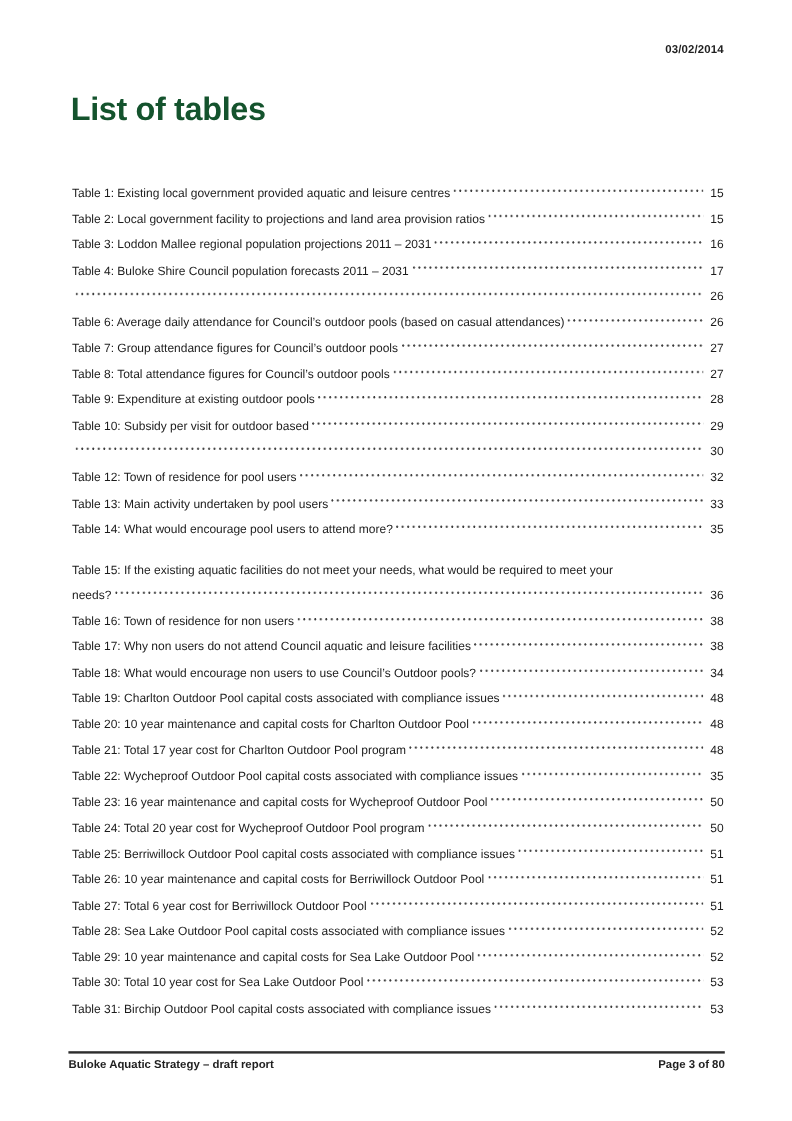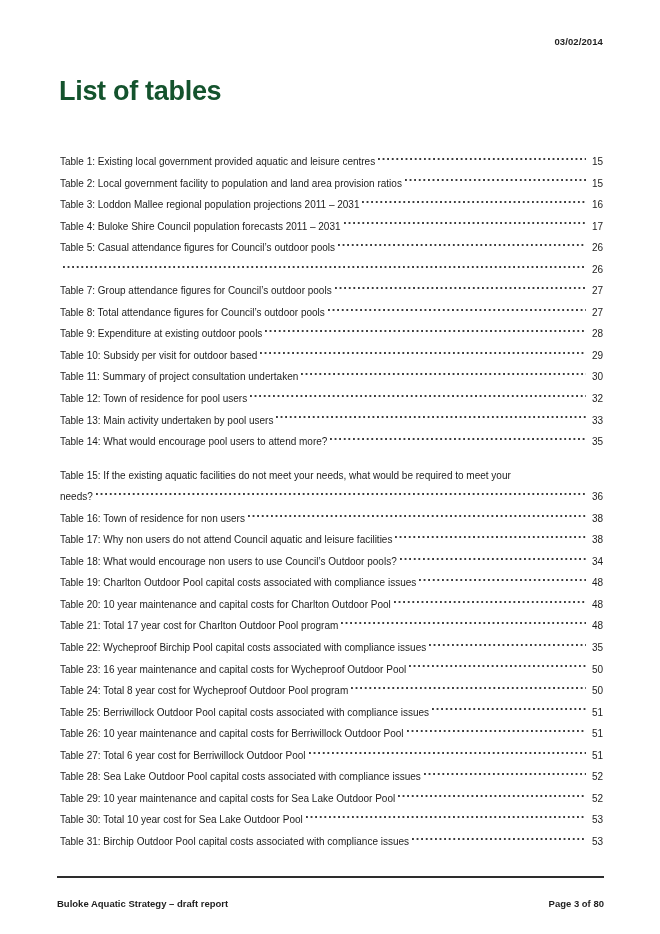--- a/index.html
+++ b/index.html
@@ -68,21 +68,21 @@
     flex: 0 0 auto;
     min-width: 14px;
     text-align: right;
   }
   .footer {
     position: absolute;
     left: 57px;
     right: 56px;
     top: 876px;
     border-top: 2px solid #2d2d2d;
-    padding-top: 20px;
+    padding-top: 4px;
     display: flex;
     justify-content: space-between;
     font-size: 9.5px;
     font-weight: bold;
     color: #1f1f1f;
   }
 </style>
 </head>
 <body>
 
@@ -92,40 +92,40 @@
 
   <h1 class="title">List of tables</h1>
 
   <div class="toc" id="toc">
       <div class="toc-row">
         <span class="toc-label">Table 1: Existing local government provided aquatic and leisure centres</span>
         <span class="leader"></span>
         <span class="toc-page">15</span>
       </div>
       <div class="toc-row">
-        <span class="toc-label">Table 2: Local government facility to population and land area provision ratios</span>
+        <span class="toc-label">Table 2: Local government facility to projections and land area provision ratios</span>
         <span class="leader"></span>
         <span class="toc-page">15</span>
       </div>
       <div class="toc-row">
         <span class="toc-label">Table 3: Loddon Mallee regional population projections 2011 – 2031</span>
         <span class="leader"></span>
         <span class="toc-page">16</span>
       </div>
       <div class="toc-row">
         <span class="toc-label">Table 4: Buloke Shire Council population forecasts 2011 – 2031</span>
         <span class="leader"></span>
         <span class="toc-page">17</span>
       </div>
       <div class="toc-row">
-        <span class="toc-label">Table 5: Casual attendance figures for Council’s outdoor pools</span>
         <span class="leader"></span>
         <span class="toc-page">26</span>
       </div>
       <div class="toc-row">
+        <span class="toc-label">Table 6: Average daily attendance for Council’s outdoor pools (based on casual attendances)</span>
         <span class="leader"></span>
         <span class="toc-page">26</span>
       </div>
       <div class="toc-row">
         <span class="toc-label">Table 7: Group attendance figures for Council’s outdoor pools</span>
         <span class="leader"></span>
         <span class="toc-page">27</span>
       </div>
       <div class="toc-row">
         <span class="toc-label">Table 8: Total attendance figures for Council’s outdoor pools</span>
@@ -136,21 +136,20 @@
         <span class="toc-label">Table 9: Expenditure at existing outdoor pools</span>
         <span class="leader"></span>
         <span class="toc-page">28</span>
       </div>
       <div class="toc-row">
         <span class="toc-label">Table 10: Subsidy per visit for outdoor based</span>
         <span class="leader"></span>
         <span class="toc-page">29</span>
       </div>
       <div class="toc-row">
-        <span class="toc-label">Table 11: Summary of project consultation undertaken</span>
         <span class="leader"></span>
         <span class="toc-page">30</span>
       </div>
       <div class="toc-row">
         <span class="toc-label">Table 12: Town of residence for pool users</span>
         <span class="leader"></span>
         <span class="toc-page">32</span>
       </div>
       <div class="toc-row">
         <span class="toc-label">Table 13: Main activity undertaken by pool users</span>
@@ -192,31 +191,31 @@
         <span class="toc-label">Table 20: 10 year maintenance and capital costs for Charlton Outdoor Pool</span>
         <span class="leader"></span>
         <span class="toc-page">48</span>
       </div>
       <div class="toc-row">
         <span class="toc-label">Table 21: Total 17 year cost for Charlton Outdoor Pool program</span>
         <span class="leader"></span>
         <span class="toc-page">48</span>
       </div>
       <div class="toc-row">
-        <span class="toc-label">Table 22: Wycheproof Birchip Pool capital costs associated with compliance issues</span>
+        <span class="toc-label">Table 22: Wycheproof Outdoor Pool capital costs associated with compliance issues</span>
         <span class="leader"></span>
         <span class="toc-page">35</span>
       </div>
       <div class="toc-row">
         <span class="toc-label">Table 23: 16 year maintenance and capital costs for Wycheproof Outdoor Pool</span>
         <span class="leader"></span>
         <span class="toc-page">50</span>
       </div>
       <div class="toc-row">
-        <span class="toc-label">Table 24: Total 8 year cost for Wycheproof Outdoor Pool program</span>
+        <span class="toc-label">Table 24: Total 20 year cost for Wycheproof Outdoor Pool program</span>
         <span class="leader"></span>
         <span class="toc-page">50</span>
       </div>
       <div class="toc-row">
         <span class="toc-label">Table 25: Berriwillock Outdoor Pool capital costs associated with compliance issues</span>
         <span class="leader"></span>
         <span class="toc-page">51</span>
       </div>
       <div class="toc-row">
         <span class="toc-label">Table 26: 10 year maintenance and capital costs for Berriwillock Outdoor Pool</span>

